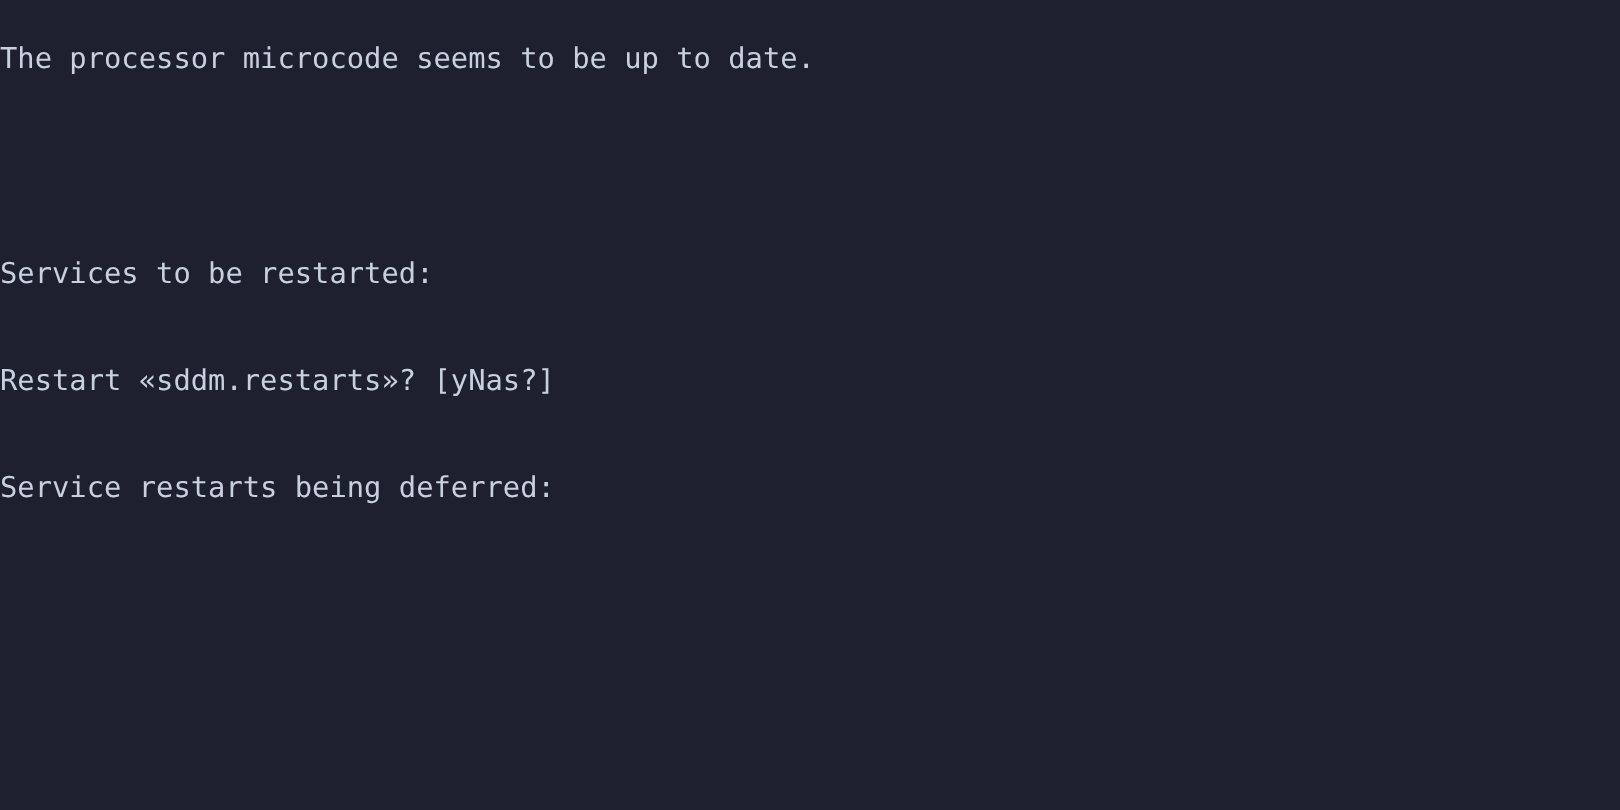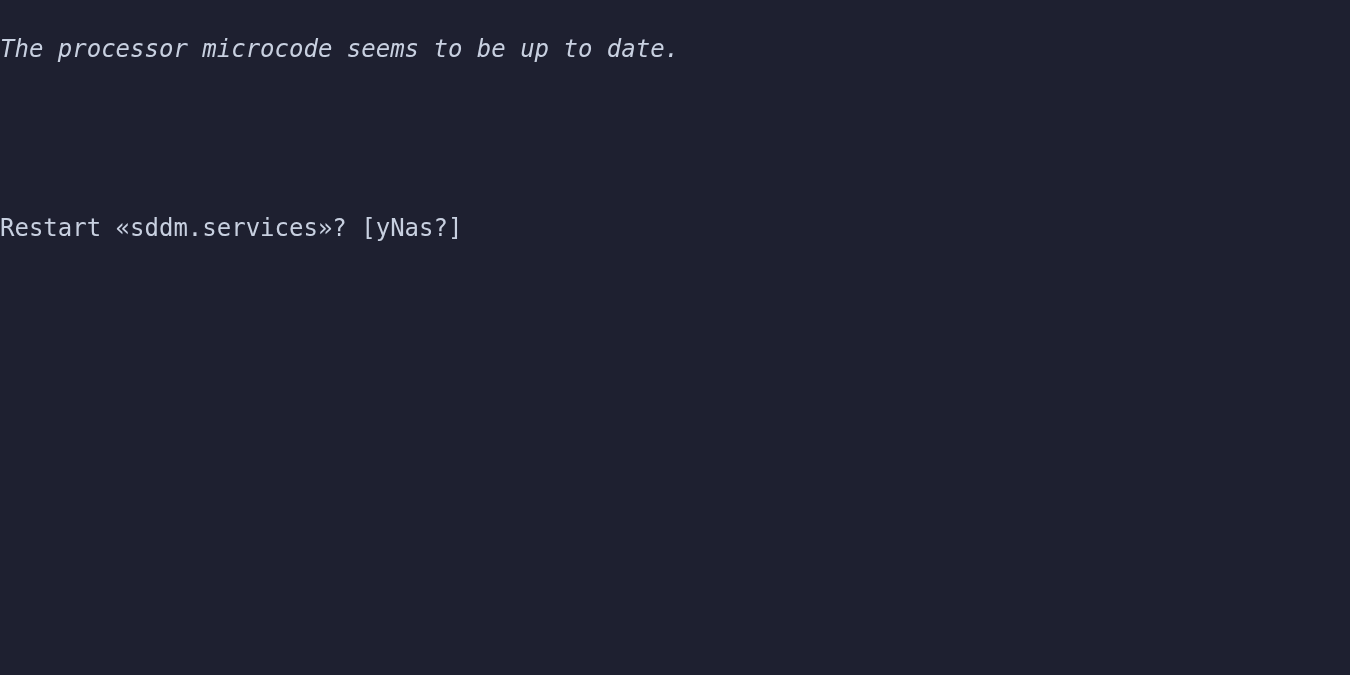--- a/index.html
+++ b/index.html
@@ -13,29 +13,31 @@
     color: #c8d0e0;
     overflow: hidden;
   }
   .terminal {
     position: relative;
     width: 100%;
     height: 100%;
     white-space: pre;
   }
   .line { display: block; }
-  .top-cut { margin-top: -24px; font-style: italic; }
+  .top-cut { margin-top: -24px; }
 </style>
 </head>
 <body>
 
 <div class="terminal">
   <span class="line top-cut">The processor microcode seems to be up to date.</span>
   <span class="line"> </span>
-  <span class="line">Restart «sddm.services»? [yNas?]</span>
+  <span class="line">Services to be restarted:</span>
+  <span class="line">Restart «sddm.restarts»? [yNas?]</span>
+  <span class="line">Service restarts being deferred:</span>
   <span class="line"> </span>
   
   
   
   
   
 
   
 
   

